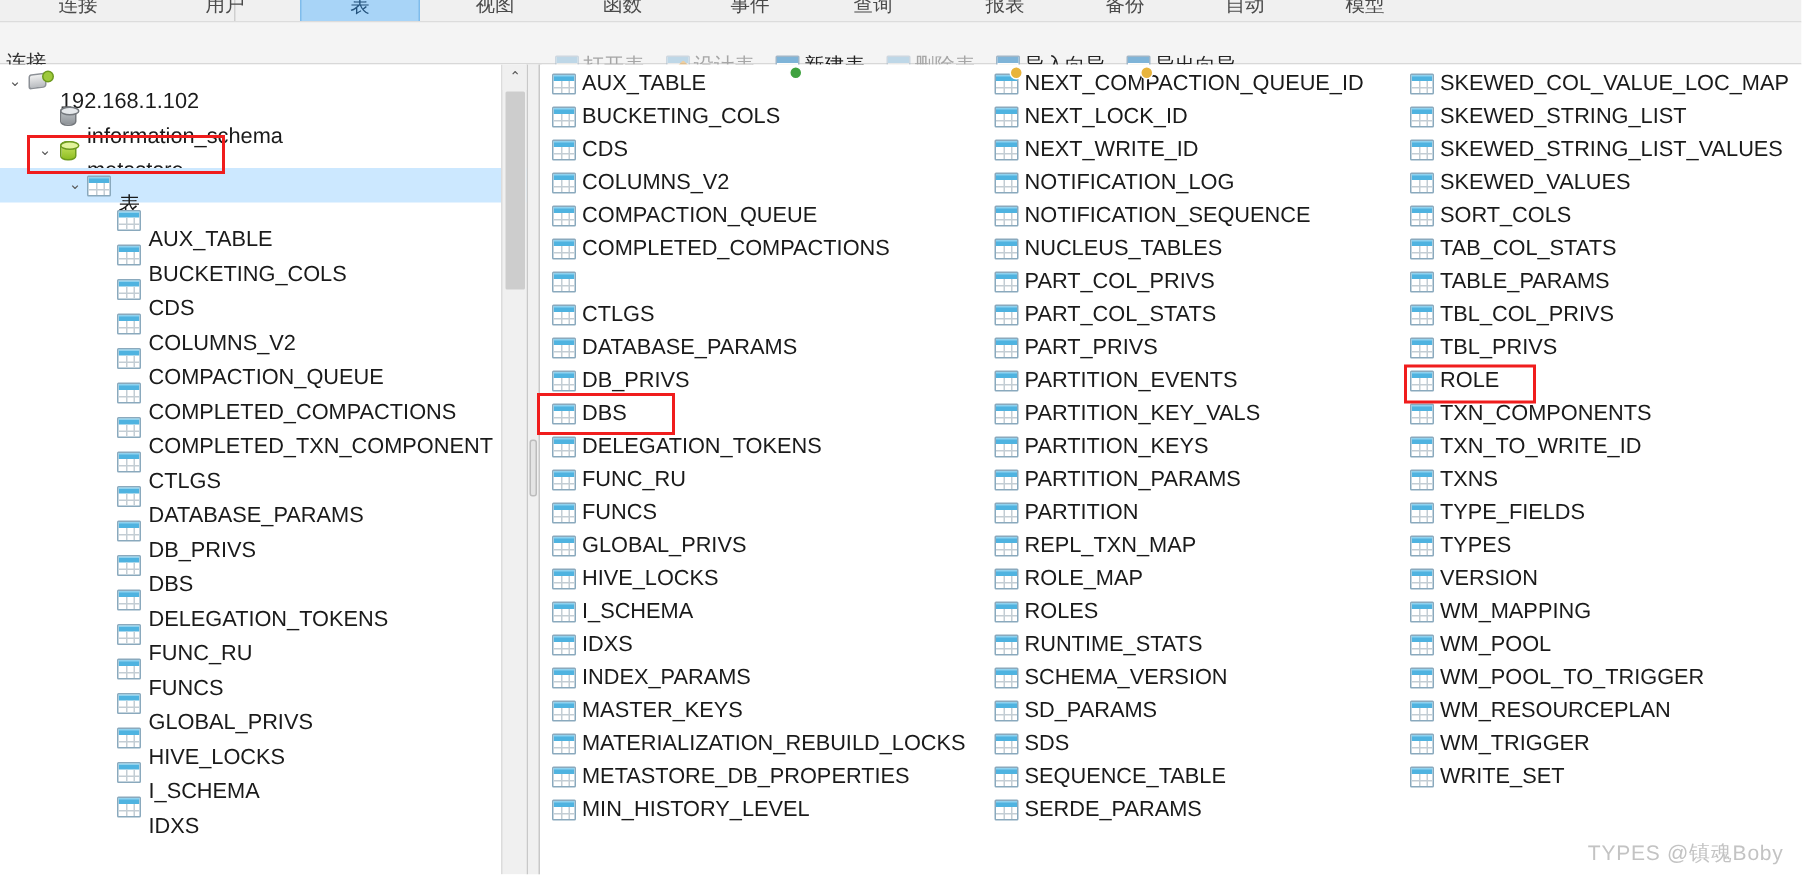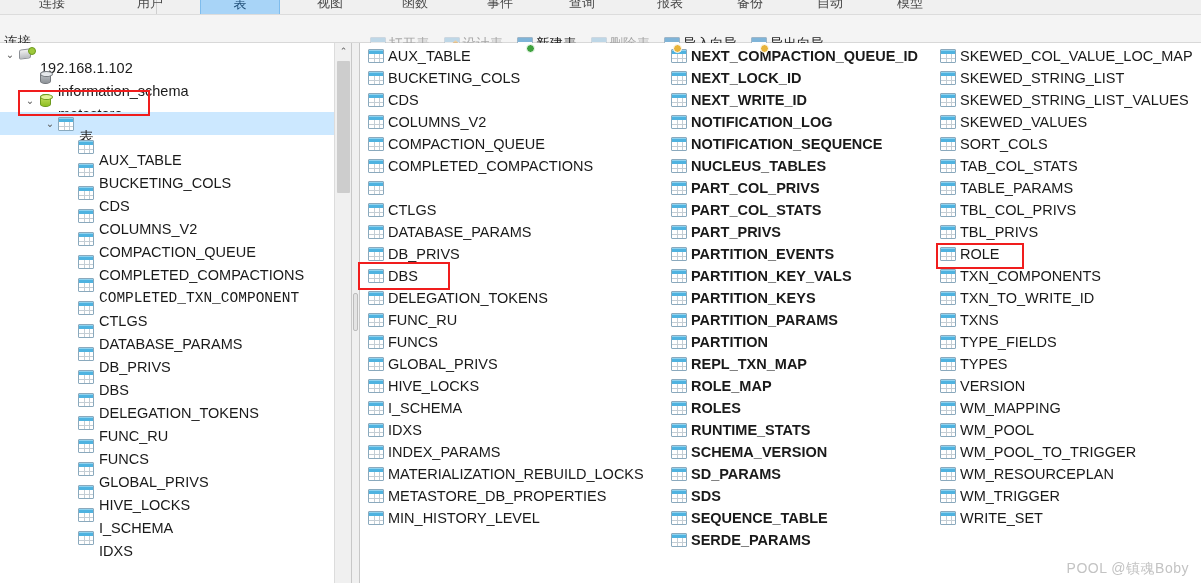--- a/index.html
+++ b/index.html
@@ -314,21 +314,21 @@
     width: 840px; height: 540px;
     background: #ffffff;
     overflow: hidden;
   }
   .list-col {
     position: absolute;
     top: 2px;
     width: 275px;
   }
   .list-col.c1 { left: 5px; }
-  .list-col.c2 { left: 308px; font-weight: bold; }
+  .list-col.c2 { left: 300px; }
   .list-col.c3 { left: 577px; }
   .list-row {
     height: 22px;
     display: flex;
     align-items: center;
     font-size: 14.5px;
     color: #1a1a1a;
     white-space: nowrap;
     padding-left: 2px;
   }
@@ -498,21 +498,21 @@
           <span class="chev empty"></span>
           <span class="ic-table">
             <span class="fill"></span>
             <span class="hdr"></span>
             <span class="g1"></span>
             <span class="g2"></span>
             <span class="g3"></span>
           </span>
           <span class="tree-label">COMPLETED_COMPACTIONS</span>
         </div>
-        <div class="tree-row" style="padding-left: 62px; font-family: Liberation Mono, monospace;">
+        <div class="tree-row" style="padding-left: 62px;">
           <span class="chev empty"></span>
           <span class="ic-table">
             <span class="fill"></span>
             <span class="hdr"></span>
             <span class="g1"></span>
             <span class="g2"></span>
             <span class="g3"></span>
           </span>
           <span class="tree-label">COMPLETED_TXN_COMPONENT</span>
         </div>
@@ -840,20 +840,30 @@
           <span>INDEX_PARAMS</span>
         </div>
         <div class="list-row">
           <span class="ic-table">
             <span class="fill"></span>
             <span class="hdr"></span>
             <span class="g1"></span>
             <span class="g2"></span>
             <span class="g3"></span>
           </span>
+          <span>MASTER_KEYS</span>
+        </div>
+        <div class="list-row">
+          <span class="ic-table">
+            <span class="fill"></span>
+            <span class="hdr"></span>
+            <span class="g1"></span>
+            <span class="g2"></span>
+            <span class="g3"></span>
+          </span>
           <span>MATERIALIZATION_REBUILD_LOCKS</span>
         </div>
         <div class="list-row">
           <span class="ic-table">
             <span class="fill"></span>
             <span class="hdr"></span>
             <span class="g1"></span>
             <span class="g2"></span>
             <span class="g3"></span>
           </span>
@@ -1325,15 +1335,15 @@
         </div>
       </div>
   </div>
 
   <div id="redboxes">
       <div class="redbox" style="left: 18px; top: 90px; width: 132px; height: 26px; border-color: rgb(240, 29, 29);"></div>
       <div class="redbox" style="left: 358px; top: 262px; width: 92px; height: 28px; border-color: rgb(240, 29, 29);"></div>
       <div class="redbox" style="left: 936px; top: 243px; width: 88px; height: 26px; border-color: rgb(240, 29, 29);"></div>
     </div>
 
-  <div class="watermark">POOL @镇魂Boby</div>
+  <div class="watermark">TYPES @镇魂Boby</div>
 
 </div>
 
 </body></html>

